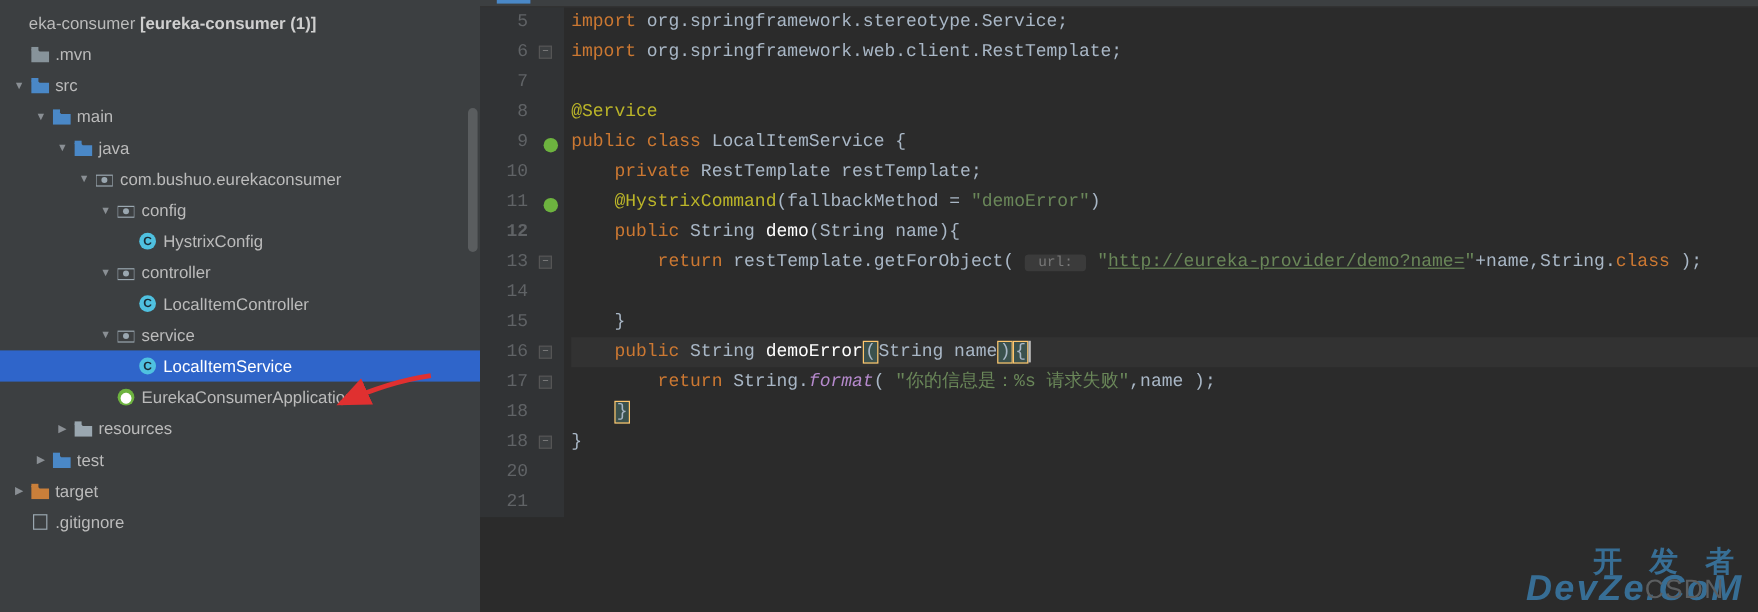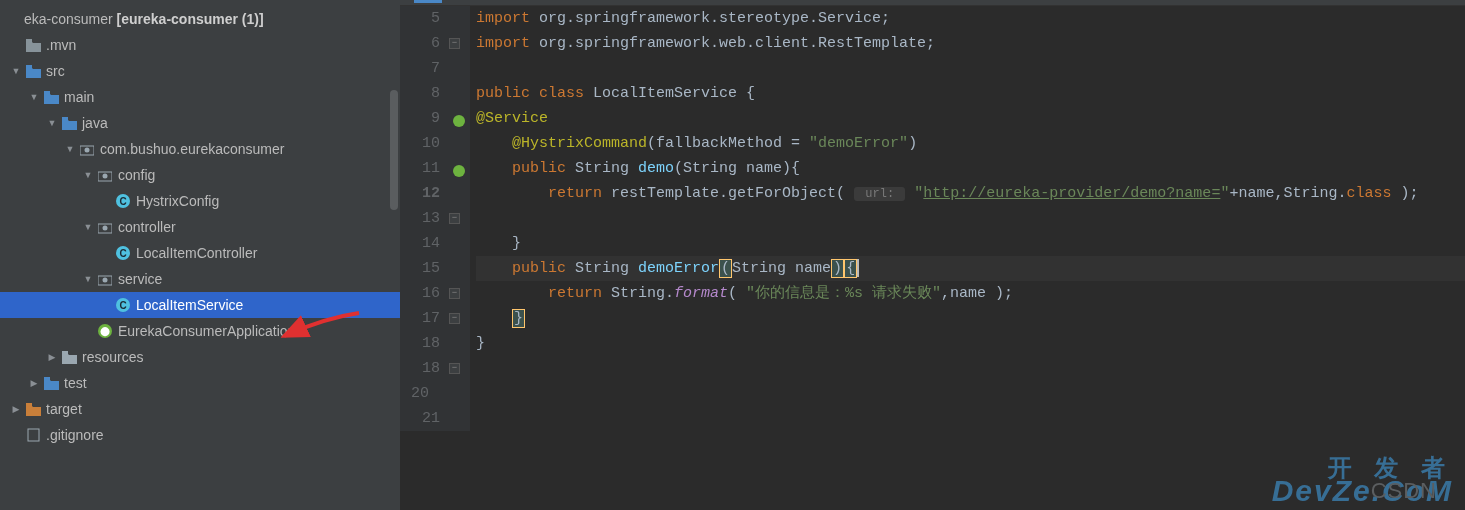--- a/index.html
+++ b/index.html
@@ -83,21 +83,21 @@
 .code {
   flex: 1; padding-left: 6px; position: relative;
 }
 .code-line { height: 25px; white-space: pre; }
 .code-line.hl { background: #323232; }
 .kw { color: #cc7832; }
 .cls { color: #a9b7c6; }
 .str { color: #6a8759; }
 .ann { color: #bbb529; }
 .hlann { color: #e8bf6a; background: #344134; }
-.method { color: #7dd3fc; }
+.method { color: #ffffff; }
 .paramhint { color: #787878; background: #3b3b3b; font-size: 12px; border-radius:3px; padding: 0 4px; margin-top: 10px; }
 .italic { font-style: italic; color: #b589cc; }
 .caret { border-left: 2px solid #bbbbbb; display:inline-block; height: 18px; vertical-align: middle; }
 .fold {
   position:absolute; left:-1px; width:11px; height:11px; border:1px solid #555; background:#3c3f41; color:#888; font-size:9px; display:flex; align-items:center; justify-content:center; cursor:pointer;
 }
 .brace-hl { border: 1px solid #ffc66d; background: #3b514d; padding: 0 1px; }
 .red-arrow {
   position: absolute;
   left: 274px; top: 308px;
@@ -300,42 +300,43 @@
           <div style="height: 25px;">10</div>
           <div style="height: 25px;">11</div>
           <div style="height: 25px; font-weight: bold;">12</div>
           <div style="height: 25px;">13</div>
           <div style="height: 25px;">14</div>
           <div style="height: 25px;">15</div>
           <div style="height: 25px;">16</div>
           <div style="height: 25px;">17</div>
           <div style="height: 25px;">18</div>
           <div style="height: 25px;">18</div>
-          <div style="height: 25px; text-align: center;">20</div>
+          <div style="height: 25px;">20</div>
           <div style="height: 25px;">21</div>
         </div>
       <div class="gutter-icons" id="gicons">
           <div class="fold" style="top: 32px;">−</div>
           <div class="gi" style="top: 106px;"><svg width="14" height="14">
               <circle cx="7" cy="7" r="6" fill="#6db33f"></circle>
             </svg></div>
           <div class="gi" style="top: 156px;"><svg width="14" height="14">
               <circle cx="7" cy="7" r="6" fill="#6db33f"></circle>
             </svg></div>
           <div class="fold" style="top: 207px;">−</div>
           <div class="fold" style="top: 282px;">−</div>
           <div class="fold" style="top: 307px;">−</div>
           <div class="fold" style="top: 357px;">−</div>
         </div>
       <div class="code" id="code">
           <div class="code-line"><span class="kw">import </span><span class="cls">org.springframework.stereotype.Service;</span></div>
           <div class="code-line"><span class="kw">import </span><span class="cls">org.springframework.web.client.RestTemplate;</span></div>
           <div class="code-line"></div>
+          <div class="code-line"><span class="ann">@Service</span></div>
           <div class="code-line"><span class="kw">public class </span><span class="cls">LocalItemService </span><span class="cls">{</span></div>
-          <div class="code-line"><span class="ann">@Service</span></div>
+          <div class="code-line"><span class="">    </span><span class="kw">private </span><span class="cls">RestTemplate restTemplate;</span></div>
           <div class="code-line"><span class="">    </span><span class="ann">@HystrixCommand</span><span class="cls">(</span><span class="cls">fallbackMethod </span><span class="cls">= </span><span class="str">"demoError"</span><span class="cls">)</span></div>
           <div class="code-line"><span class="">    </span><span class="kw">public </span><span class="cls">String </span><span class="method">demo</span><span class="cls">(String name){</span></div>
           <div class="code-line"><span class="">        </span><span class="kw">return </span><span class="cls">restTemplate.getForObject( </span><span class="paramhint"> url: </span><span class=""> </span><span class="str">"</span><span class="str" style="text-decoration: underline;">http://eureka-provider/demo?name=</span><span class="str">"</span><span class="cls">+name,String.</span><span class="kw">class </span><span class="cls">);</span></div>
           <div class="code-line"></div>
           <div class="code-line"><span class="cls">    }</span></div>
           <div class="code-line hl"><span class="">    </span><span class="kw">public </span><span class="cls">String </span><span class="method">demoError</span><span class="brace-hl">(</span><span class="cls">String name</span><span class="brace-hl">)</span><span class="brace-hl">{</span><span class="caret"></span></div>
           <div class="code-line"><span class="">        </span><span class="kw">return </span><span class="cls">String.</span><span class="italic">format</span><span class="cls">( </span><span class="str">"你的信息是：%s 请求失败"</span><span class="cls">,name );</span></div>
           <div class="code-line"><span class="">    </span><span class="brace-hl">}</span></div>
           <div class="code-line"><span class="cls">}</span></div>
           <div class="code-line"></div>

